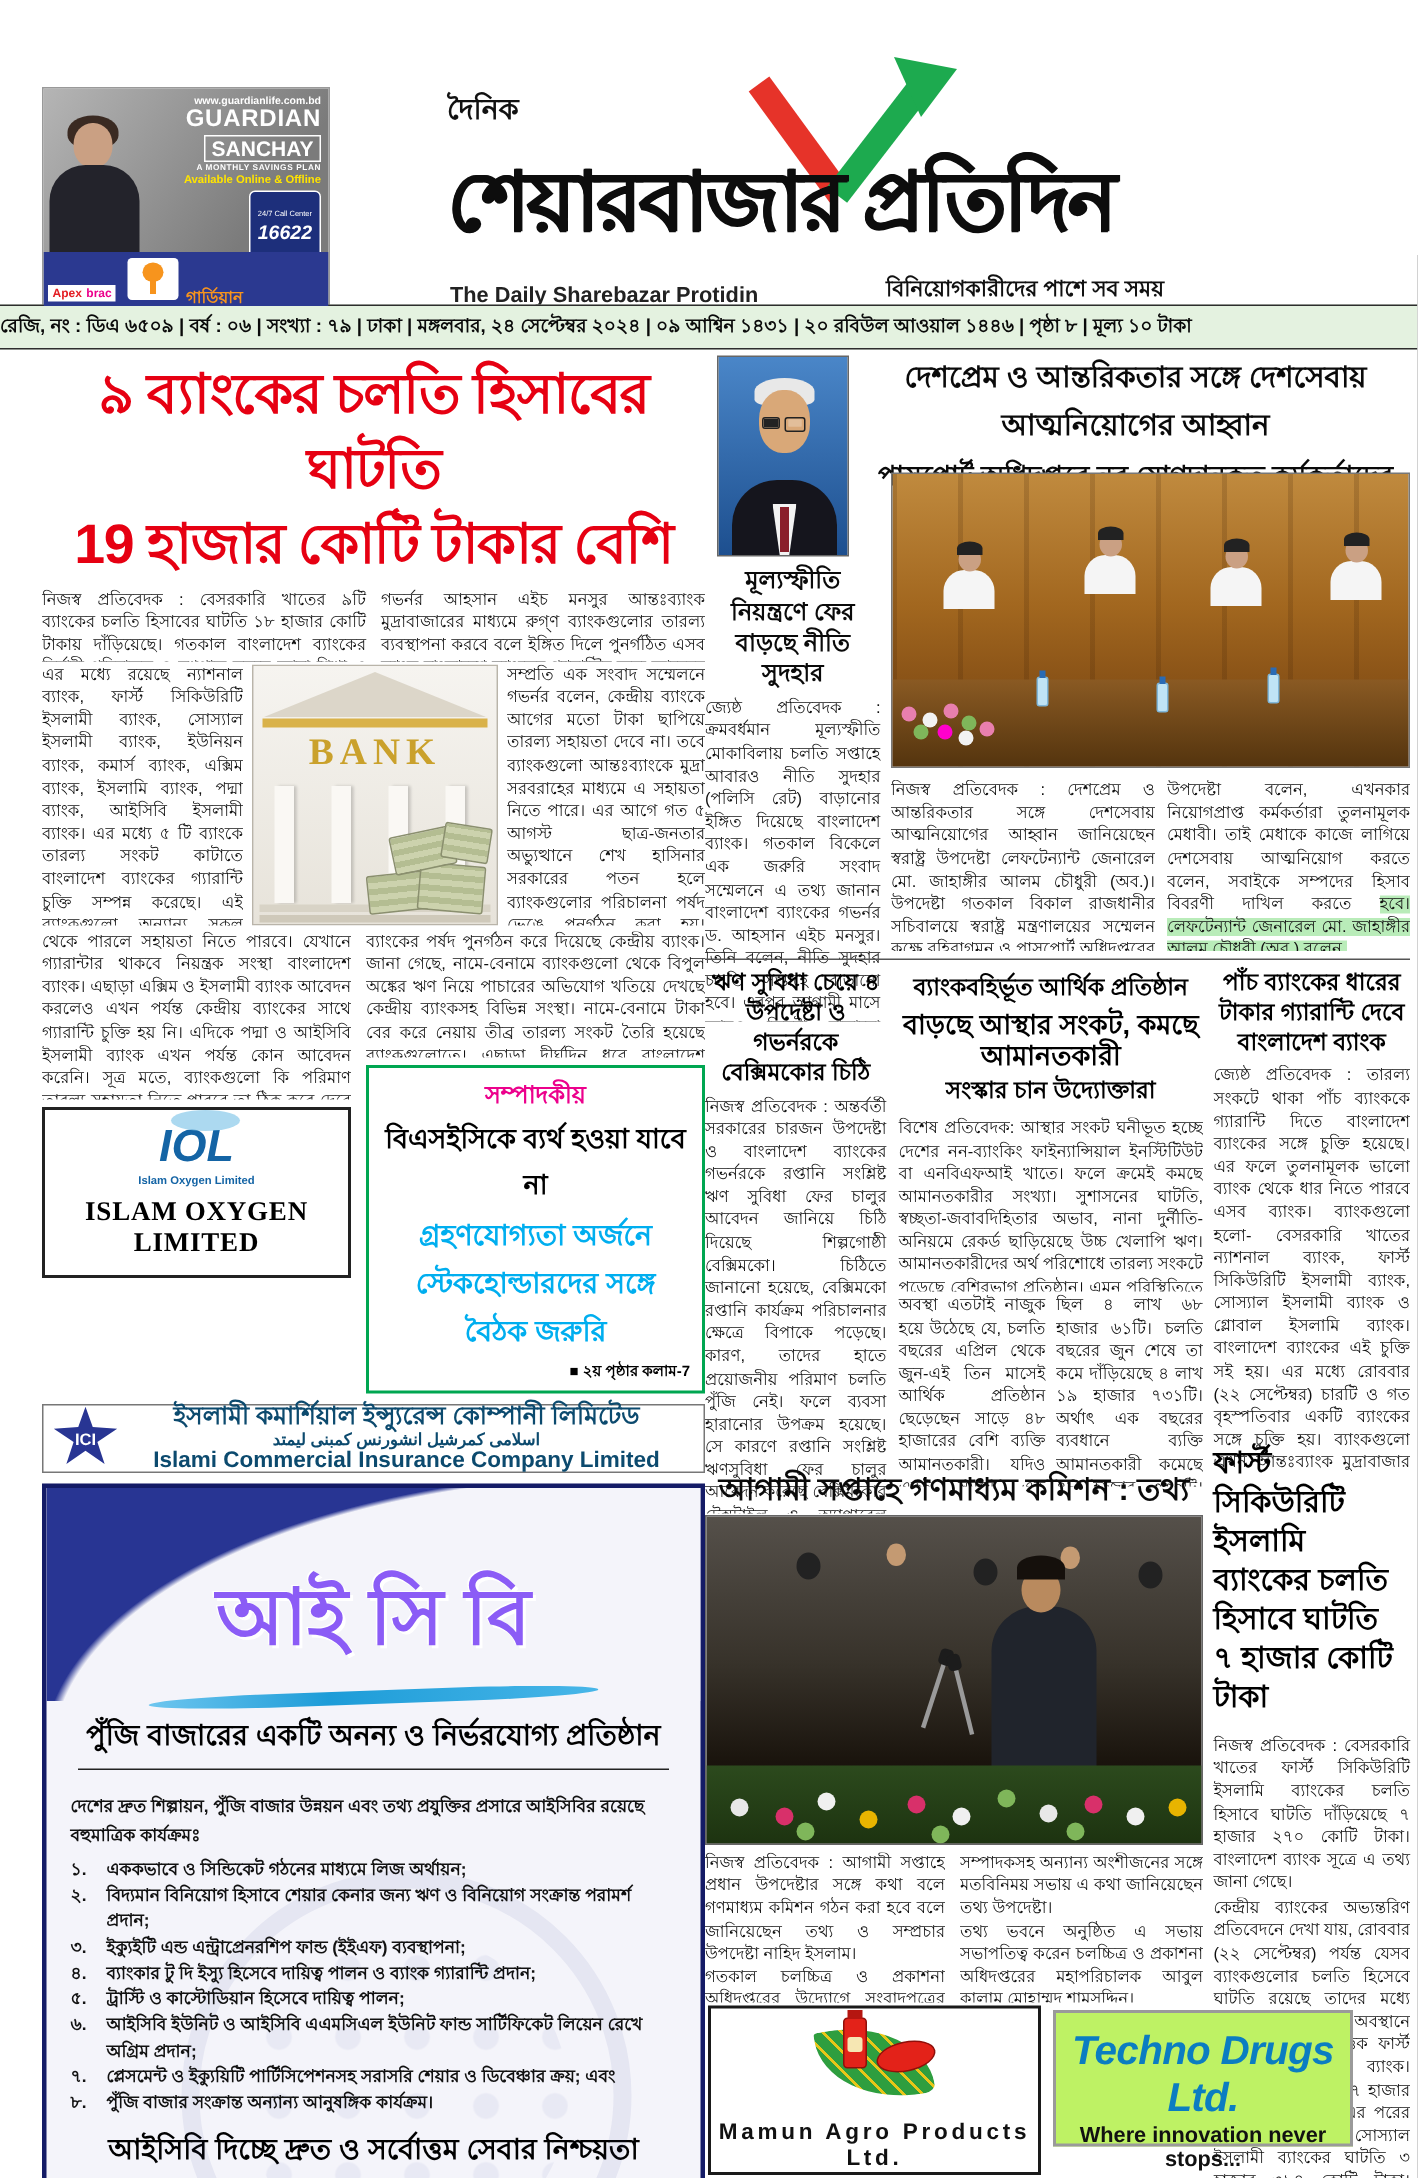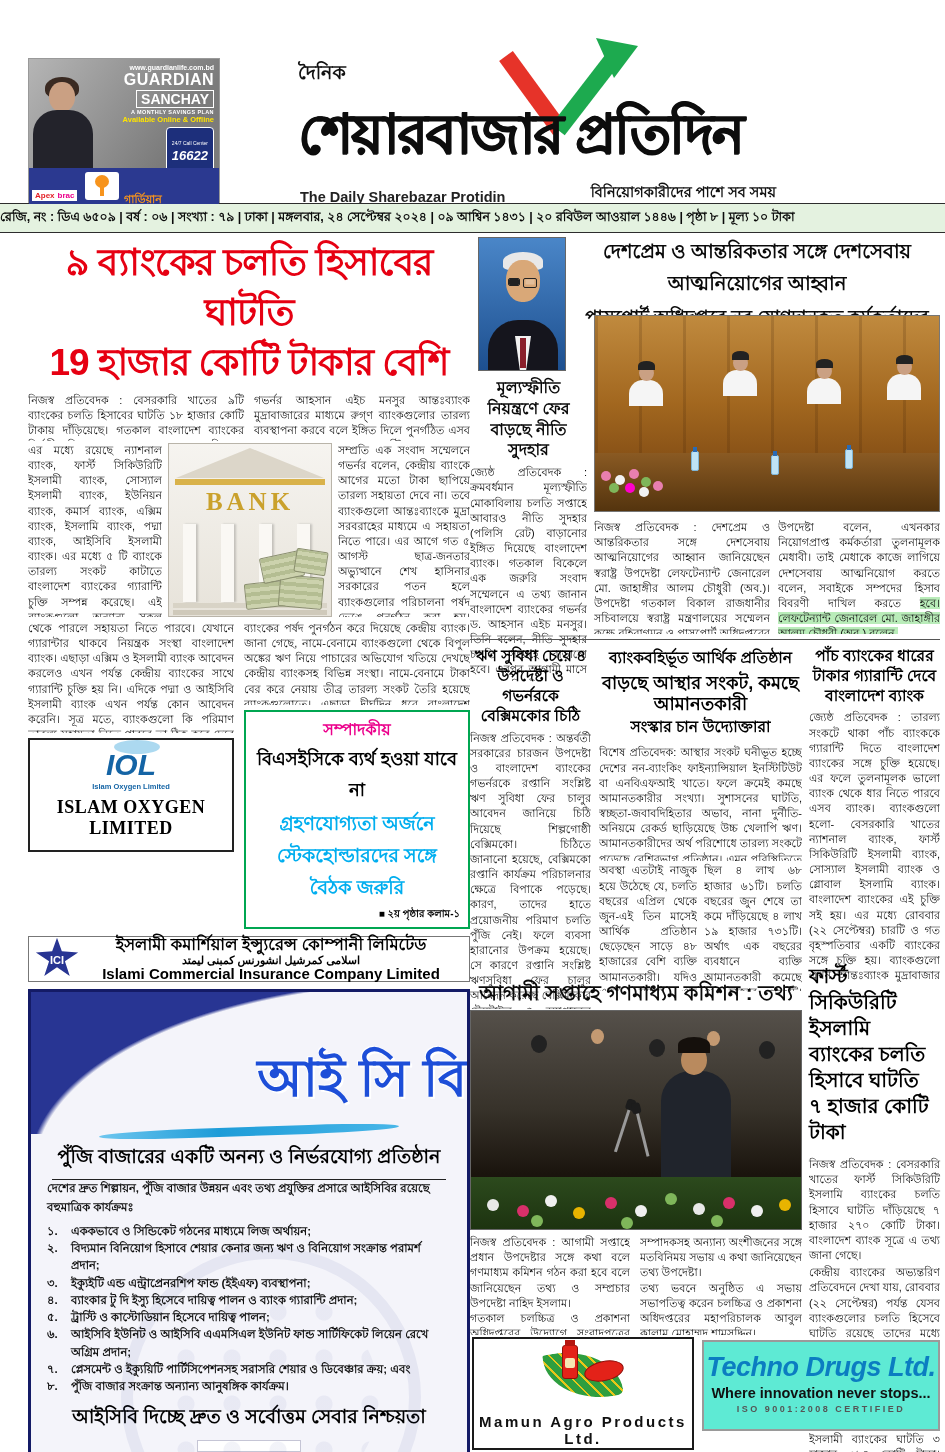--- a/index.html
+++ b/index.html
@@ -81,31 +81,31 @@
   .editorial { margin-top:5px; border:2.5px solid #00a651; padding:5px 8px 4px; text-align:center; background:#fff; }
   .ed-label { color:#ec008c; font-size:16px; font-weight:900; }
   .ed-l1 { color:#000; font-size:18px; font-weight:900; margin-top:1px; }
   .ed-l2 { color:#00aeef; font-size:19px; font-weight:900; margin-top:2px; }
   .ed-l3 { color:#00aeef; font-size:19px; font-weight:900; }
   .ed-jump { text-align:right; font-size:10px; font-weight:bold; margin-top:1px; }
 
   .ici { margin-top:7px; height:46px; border:1px solid #777; display:flex; align-items:center; padding:2px 6px; background:#fff; }
   .ici-star { width:44px; height:42px; background:#283593; clip-path:polygon(50% 0%,61% 32%,98% 35%,68% 56%,79% 91%,50% 70%,21% 91%,32% 56%,2% 35%,39% 32%); position:relative; flex:0 0 44px; }
   .ici-star span { position:absolute; left:0; right:0; top:16px; text-align:center; color:#fff; font-size:11px; font-weight:900; }
-  .ici-txt { flex:1; text-align:center; line-height:1.1; color:#000000; }
+  .ici-txt { flex:1; text-align:center; line-height:1.1; color:#0c4a6e; }
   .ici-bn { font-size:16.5px; font-weight:900; }
   .ici-ar { font-size:11px; font-weight:bold; }
   .ici-en { font-size:15px; font-weight:900; }
 
   .icb { margin-top:7px; height:592px; border:3px solid #141b66; background:#f4f4fa; position:relative; overflow:hidden; }
   .icb-top { height:142px; background:radial-gradient(ellipse 640px 300px at 92% 125%, #f4f4fa 0 62%, #283593 63%); }
-  .icb-title { position:relative; margin-top:-96px; text-align:right; font-size:52px; font-weight:900; color:#1d4ed8; text-shadow:2px 2px 0 #fff, -1px -1px 0 #fff; z-index:2; }
+  .icb-title { position:relative; margin-top:-96px; text-align:center; font-size:52px; font-weight:900; color:#8b5cf6; text-shadow:2px 2px 0 #fff, -1px -1px 0 #fff; z-index:2; }
   .icb-brush { width:300px; height:9px; margin:2px auto 6px; background:linear-gradient(90deg,#6ec6ef,#1d9cd8 40%,#48b6e8); border-radius:60%/100%; transform:rotate(-2deg); }
   .icb-tagline { width:fit-content; margin:0 auto; font-size:19px; font-weight:900; color:#000; border-bottom:1.5px solid #222; padding:0 6px 5px; }
-  .icb-intro { margin:0 16px 5px; font-size:11.5px; font-weight:bold; color:#111; }
+  .icb-intro { margin:16px 16px 5px; font-size:11.5px; font-weight:bold; color:#111; }
   .icb-list { margin:0 16px; position:relative; z-index:2; }
   .icb-item { display:flex; font-size:11.5px; font-weight:bold; color:#111; line-height:1.5; }
   .icb-item .n { flex:0 0 24px; }
   .icb-promise { text-align:center; font-size:19px; font-weight:900; color:#000; margin-top:7px; }
   .seal-frame { width:104px; margin:6px auto 0; border:1px solid #c5c5d5; background:#fff; padding:5px; }
   .icb-wm { position:absolute; left:90px; top:255px; width:300px; height:300px; border:12px solid rgba(40,53,147,.07); border-radius:50%; z-index:1; }
   .icb-wm:after { content:""; position:absolute; inset:30px; background:radial-gradient(rgba(40,53,147,.06) 8px, transparent 9px); background-size:46px 46px; border-radius:50%; }
 
   
   .right-region { position:absolute; left:470px; top:237px; width:470px; height:1215px; }
@@ -179,21 +179,21 @@
 
   .mamun { position:absolute; left:2px; top:1100px; width:222px; height:113px; border:2px solid #1a1a1a; background:#fff; text-align:center; }
   .m-logo { position:relative; width:110px; height:66px; margin:6px auto 2px; }
   .m-leaf { position:absolute; left:18px; top:4px; width:74px; height:52px; background:#2e9e3f; border-radius:4% 90% 10% 90%; transform:rotate(-10deg); background-image:repeating-linear-gradient(55deg, transparent 0 7px, #e8c618 7px 9px); }
   .m-jar { position:absolute; left:34px; top:0; width:16px; height:34px; background:#e32219; border:1px solid #8f0f0a; border-radius:3px; }
   .m-jar:before { content:""; position:absolute; top:-6px; left:2px; width:10px; height:6px; background:#b51610; }
   .m-jar:after { content:""; position:absolute; top:12px; left:2px; width:10px; height:10px; background:#f6e7b3; border-radius:2px; }
   .m-oval { position:absolute; left:56px; top:16px; width:40px; height:20px; background:#e32219; border:1px solid #8f0f0a; border-radius:50%; transform:rotate(-12deg); }
   .m-name { font-size:15px; font-weight:800; letter-spacing:2.5px; color:#111; }
 
-  .techno { position:absolute; left:232px; top:1103px; width:238px; height:91px; border:2px solid #9a9a9a; background:#5eead4; text-align:center; padding-top:10px; }
+  .techno { position:absolute; left:232px; top:1103px; width:200px; height:91px; border:2px solid #9a9a9a; background:#bef264; text-align:center; padding-top:10px; }
   .t-name { color:#0b7dc1; font-size:27px; font-weight:900; font-style:italic; letter-spacing:-.5px; }
   .t-tag { font-size:14.5px; font-weight:600; color:#111; margin-top:2px; }
   .t-iso { font-size:9px; letter-spacing:2.5px; color:#555; font-weight:bold; margin-top:3px; }
 </style>
 </head>
 <body>
 
 <div class="page">
 
   <div class="guardian">
@@ -281,21 +281,21 @@
           <div class="oxy-name">ISLAM OXYGEN LIMITED</div>
         </div>
       </div>
       <div class="lb-b">
         <p class="body-txt lb-b-txt"><span>ব্যাংকের পর্ষদ পুনর্গঠন করে দিয়েছে কেন্দ্রীয় ব্যাংক। জানা গেছে, নামে-বেনামে ব্যাংকগুলো থেকে বিপুল অঙ্কের ঋণ নিয়ে পাচারের অভিযোগ খতিয়ে দেখছে কেন্দ্রীয় ব্যাংকসহ বিভিন্ন সংস্থা। নামে-বেনামে টাকা বের করে নেয়ায় তীব্র তারল্য সংকট তৈরি হয়েছে ব্যাংকগুলোতে। এছাড়া দীর্ঘদিন ধরে বাংলাদেশ ব্যাংকের সিআরআর ও এসএলআর রাখতে ব্যর্থ হচ্ছে। ঋণাত্মক হলেও লেনদেন অব্যাহত রাখার সুযোগ দিয়েছিলেন সাবেক পলাতক গভর্নর আব্দুর রউফ তালুকদার। টাকা ছাপিয়ে দেওয়া</span> </p>
         <div class="editorial">
           <div class="ed-label">সম্পাদকীয়</div>
           <div class="ed-l1">বিএসইসিকে ব্যর্থ হওয়া যাবে না</div>
           <div class="ed-l2">গ্রহণযোগ্যতা অর্জনে</div>
           <div class="ed-l3">স্টেকহোল্ডারদের সঙ্গে বৈঠক জরুরি</div>
-          <div class="ed-jump">■ ২য় পৃষ্ঠার কলাম-১</div>
+          <div class="ed-jump">■ ২য় পৃষ্ঠার কলাম-7</div>
         </div>
       </div>
     </div>
 
     <div class="ici">
       <div class="ici-star">
           <span>ICI</span>
         </div>
       <div class="ici-txt">
         <div class="ici-bn">ইসলামী কমার্শিয়াল ইন্স্যুরেন্স কোম্পানী লিমিটেড</div>

